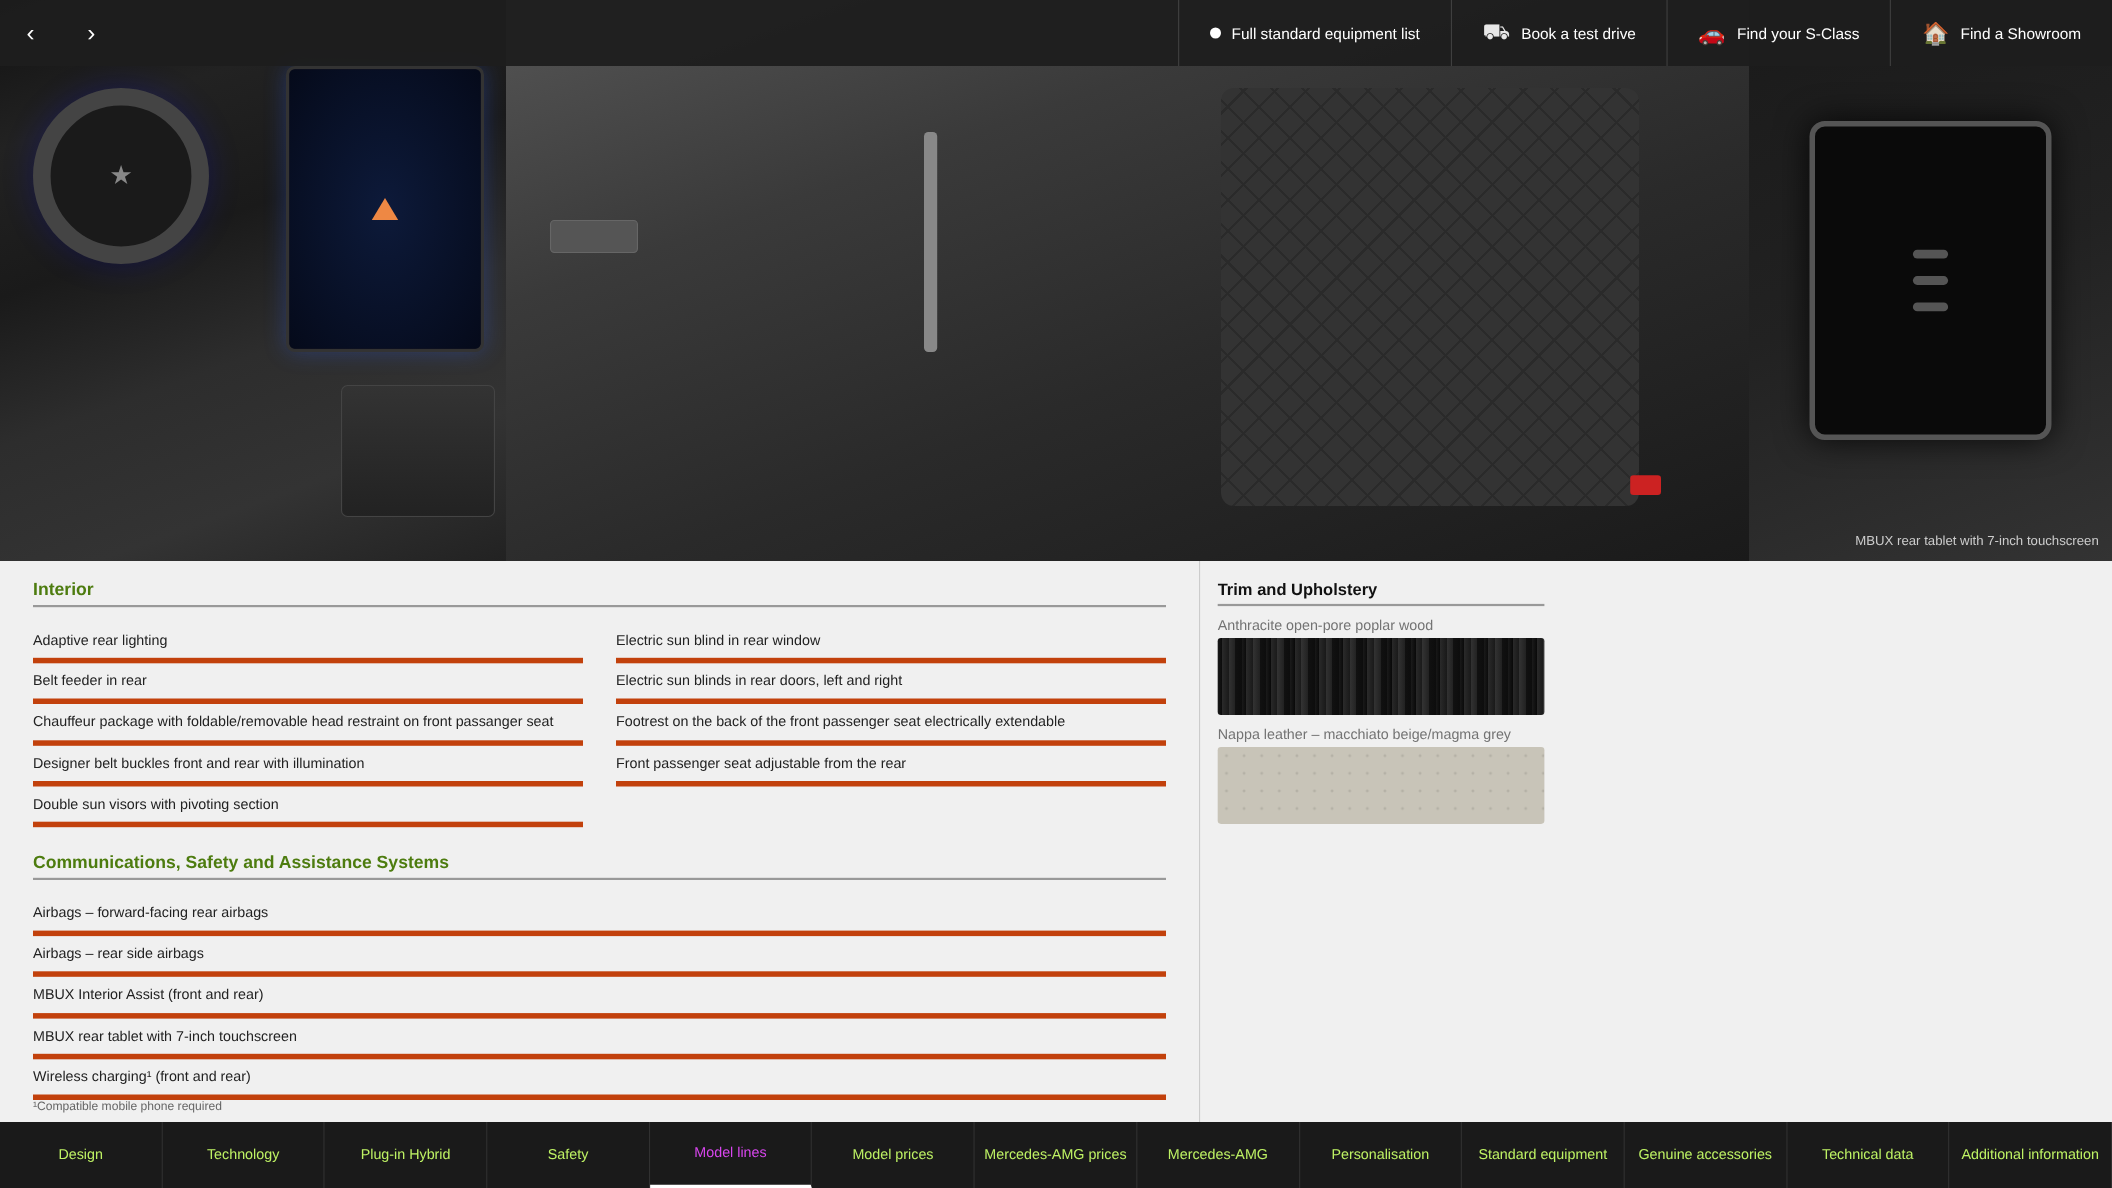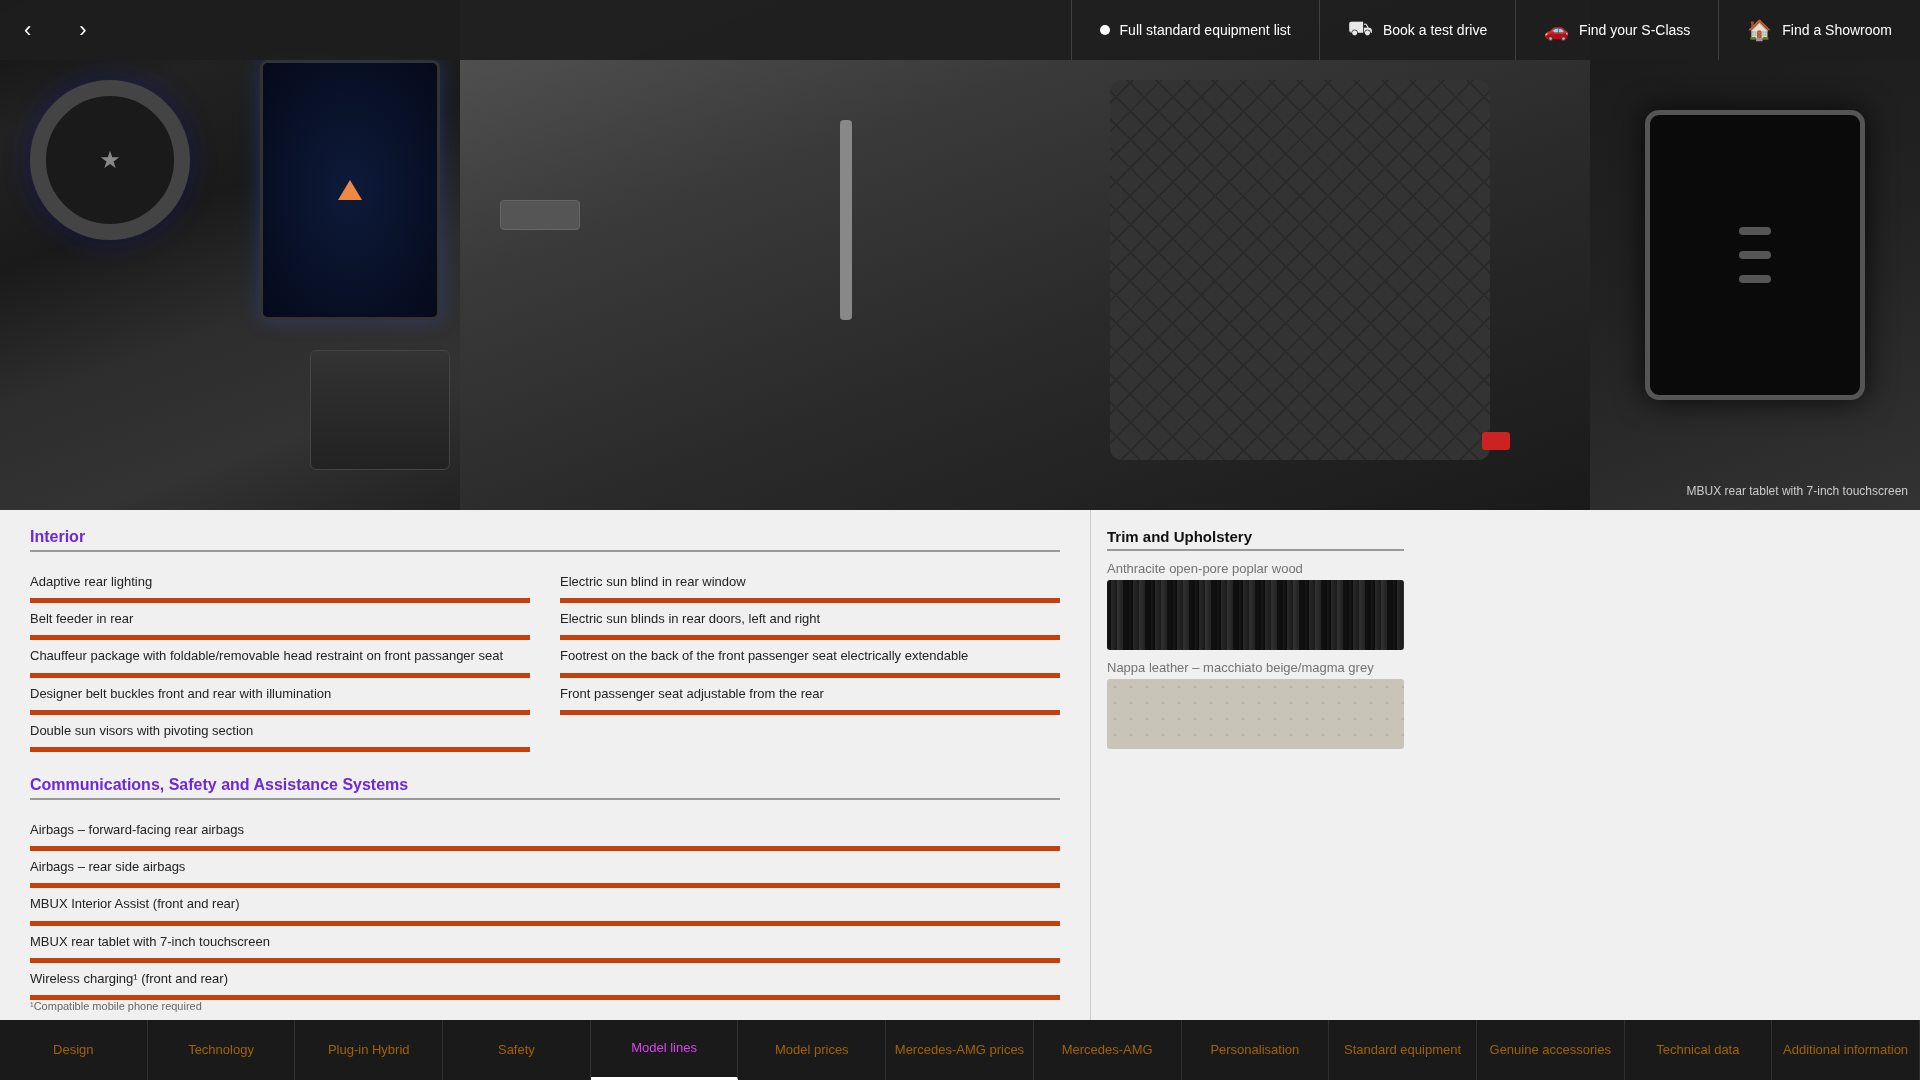--- a/index.html
+++ b/index.html
@@ -213,21 +213,21 @@
     .tablet-caption {
       position: absolute;
       bottom: 12px;
       right: 12px;
       color: #ccc;
       font-size: 12px;
     }
     .desc-title {
       font-size: 16px;
       font-weight: bold;
-      color: #6d28d9;
+      color: #4d7c0f;
       margin-bottom: 14px;
       padding-bottom: 4px;
       border-bottom: 2px solid #999;
     }
     .desc-item {
       font-size: 13px;
       color: #222;
       padding: 7px 0;
       border-bottom: 5px solid #c2410c;
       line-height: 1.4;
@@ -292,21 +292,21 @@
       position: fixed;
       bottom: 0;
       left: 0;
       z-index: 100;
     }
     .bottom-nav-item {
       flex: 1;
       display: flex;
       align-items: center;
       justify-content: center;
-      color: #a16207;
+      color: #bef264;
       font-size: 13px;
       text-align: center;
       border-right: 1px solid rgba(255,255,255,0.1);
       cursor: pointer;
       padding: 0 8px;
       line-height: 1.3;
     }
     .bottom-nav-item.active { color: #d946ef; border-bottom: 3px solid #fff; }
 
     

